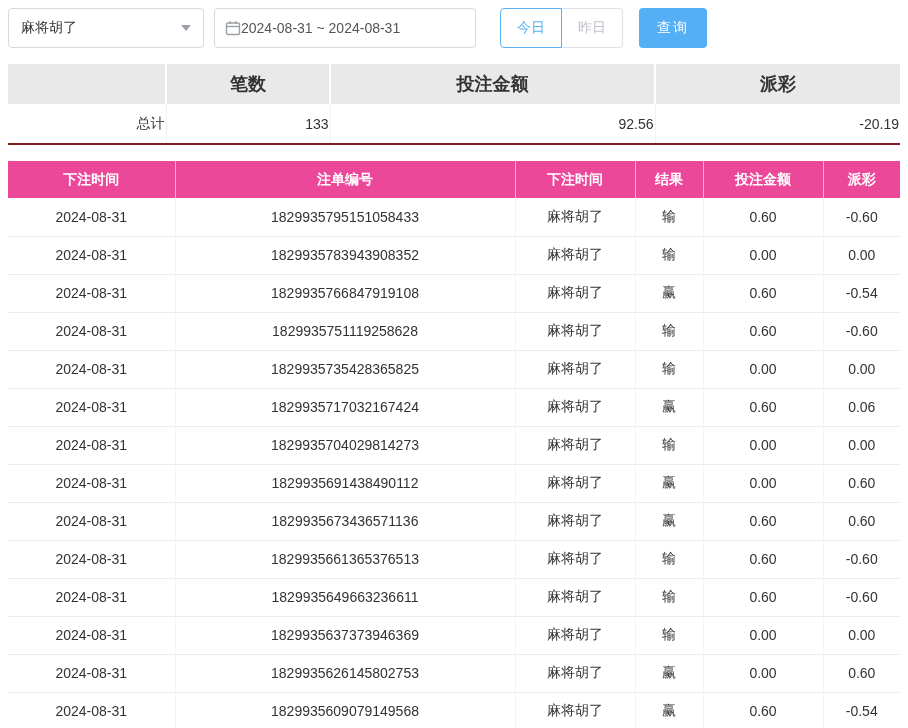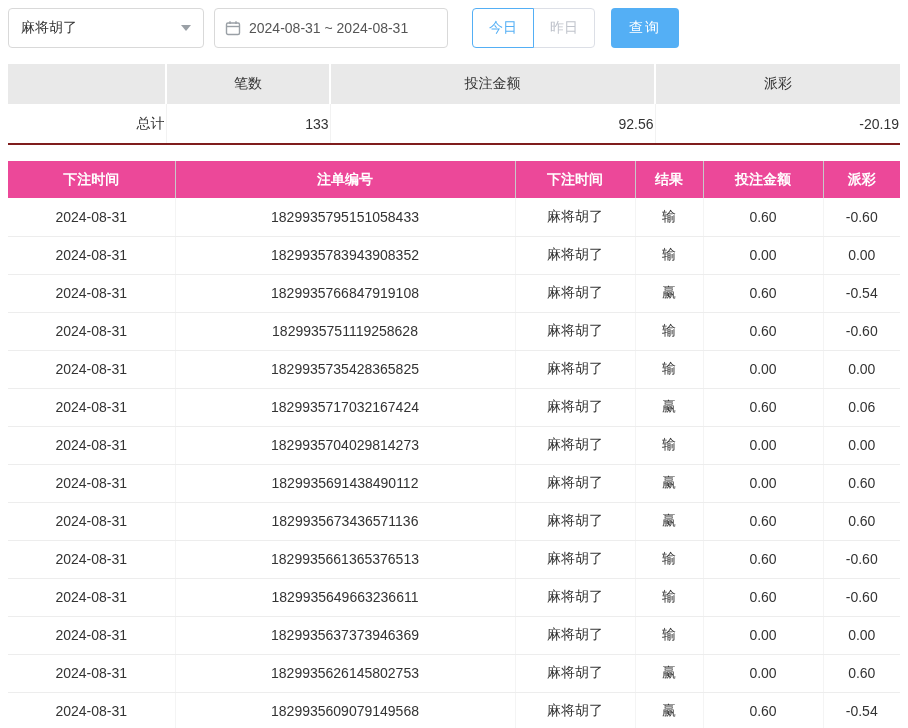--- a/index.html
+++ b/index.html
@@ -18,22 +18,22 @@
     width:196px; height:40px; border:1px solid #d9d9d9; border-radius:4px;
     display:flex; align-items:center; justify-content:space-between;
     padding:0 12px; font-size:14px; color:#333; background:#fff; cursor:pointer;
   }
   .caret {
     width:0; height:0;
     border-left:5px solid transparent; border-right:5px solid transparent;
     border-top:6px solid #9aa0a6;
   }
   .datepicker {
-    margin-left:10px; width:234px; height:40px; border:1px solid #d9d9d9;
-    border-radius:4px; display:flex; align-items:center; gap:8px;
+    margin-left:10px; width:262px; height:40px; border:1px solid #d9d9d9;
+    border-radius:4px; display:flex; align-items:center; 
     padding:0 10px; font-size:14px; color:#555; background:#fff; cursor:pointer;
   }
   .cal-icon { display:inline-flex; }
   .btn-group { margin-left:24px; display:flex; }
   .quick {
     height:40px; padding:8px 16px; background:#fff; font-size:14px; cursor:pointer;
     border:1px solid #dcdfe6; color:#c0c4cc; margin-left:-1px;
   }
   .quick:first-child { border-radius:4px 0 0 4px; margin-left:0; }
   .quick:last-child { border-radius:0 4px 4px 0; }
@@ -41,21 +41,21 @@
   .query {
     margin-left:16px; height:40px; padding:0 18px;
     background:#54aff5; color:#fff; border:none; border-radius:4px;
     font-size:14px; cursor:pointer; letter-spacing:2px;
   }
 
   
   table { border-collapse:collapse; }
   .summary { width:892px; margin-bottom:16px; table-layout:fixed; }
   .summary th {
-    background:#e9e9e9; height:40px; font-weight:normal; font-size:14px;
+    background:#e9e9e9; height:40px; font-weight:bold; font-size:18px;
     color:#333; border-right:2px solid #fff; text-align:center;
   }
   .summary th:last-child { border-right:none; }
   .summary td {
     height:40px; text-align:right; font-size:14px; color:#333;
     border-right:1px solid #f2f2f2; border-bottom:2px solid #7f1d1d;
   }
   .summary td:last-child { border-right:none; }
 
   

